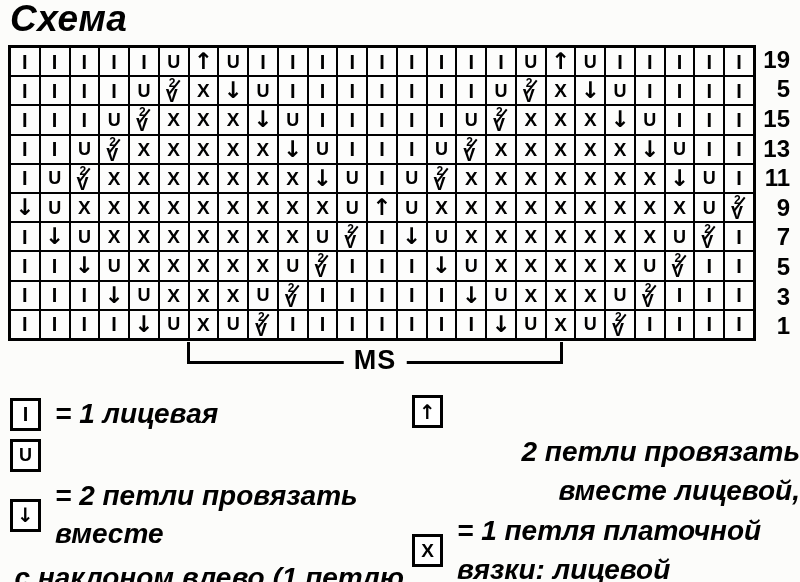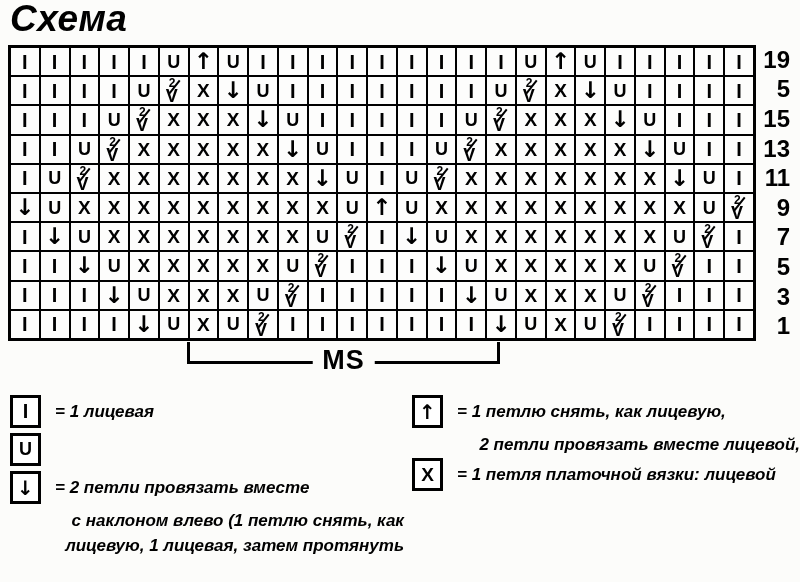--- a/index.html
+++ b/index.html
@@ -30,39 +30,39 @@
   
   .sym-v2{position:relative;display:inline-block;width:22px;height:25px;font-style:normal;}
   .sym-v2 .v{position:absolute;left:3px;bottom:-2px;font-size:18px;font-weight:bold;}
   .sym-v2 .two{position:absolute;left:6px;top:-1px;font-size:12px;font-weight:bold;}
   .sym-v2 .slash{position:absolute;left:3px;top:8px;width:17px;height:2px;background:#000;transform:rotate(-52deg);}
   
   .rownums{position:absolute;left:758px;top:45px;width:36px;height:296px;display:flex;flex-direction:column;text-align:center;}
   .rownum{flex:1;display:flex;align-items:center;justify-content:flex-end;font-size:24px;font-weight:bold;padding-right:4px;}
   
   .ms-bracket{
-    position:absolute;left:187px;top:342px;width:313px;height:22px;box-sizing:border-box;
+    position:absolute;left:187px;top:342px;width:376px;height:22px;box-sizing:border-box;
     border-left:3px solid #000;border-right:3px solid #000;border-bottom:3px solid #000;
   }
   .ms-label{
     position:absolute;left:50%;bottom:-15px;transform:translateX(-50%);
     background:#fcfcfa;padding:0 10px;font-size:27px;font-weight:bold;letter-spacing:1px;
   }
   
   .legend{position:absolute;top:395px;left:0;width:800px;display:flex;}
   .legend-col{box-sizing:border-box;}
   .legend-col.left{width:404px;padding-left:10px;}
   .legend-col.right{width:396px;padding-left:8px;}
   .legend-item-row{display:flex;align-items:center;gap:14px;margin-bottom:5px;min-height:30px;}
   .sym-box{
     width:25px;height:27px;border:3px solid #000;background:#fff;flex:none;
     display:flex;align-items:center;justify-content:center;font-weight:bold;font-size:17px;
   }
   .sym-box .g-dn,.sym-box .g-up{font-size:20px;}
-  .legend-text,.legend-cont{font-size:17px;font-weight:bold;font-style:italic;line-height:1.38;}
+  .legend-text,.legend-cont{font-size:28px;font-weight:bold;font-style:italic;line-height:1.38;}
   .legend-cont{margin-bottom:2px;text-align:right;}
 </style>
 </head>
 <body>
 
 <div class="title">Схема</div>
 
 <div class="grid">
     <div class="cell">
       <span class="g g-I">I</span>
@@ -921,21 +921,20 @@
         <span class="legend-text">= 2 петли провязать вместе</span>
       </div>
       <div class="legend-cont">с наклоном влево (1 петлю снять, как</div>
       <div class="legend-cont">лицевую, 1 лицевая, затем протянуть</div>
     </div>
   <div class="legend-col right">
       <div class="legend-item-row">
         <span class="sym-box">
           <span class="g g-up">↑</span>
         </span>
-        <span class="legend-text">= 1 петлю снять, как лицевую,</span>
       </div>
       <div class="legend-cont">2 петли провязать вместе лицевой,</div>
       <div class="legend-item-row">
         <span class="sym-box">
           <span class="g g-X">X</span>
         </span>
         <span class="legend-text">= 1 петля платочной вязки: лицевой</span>
       </div>
     </div>
 </div>

